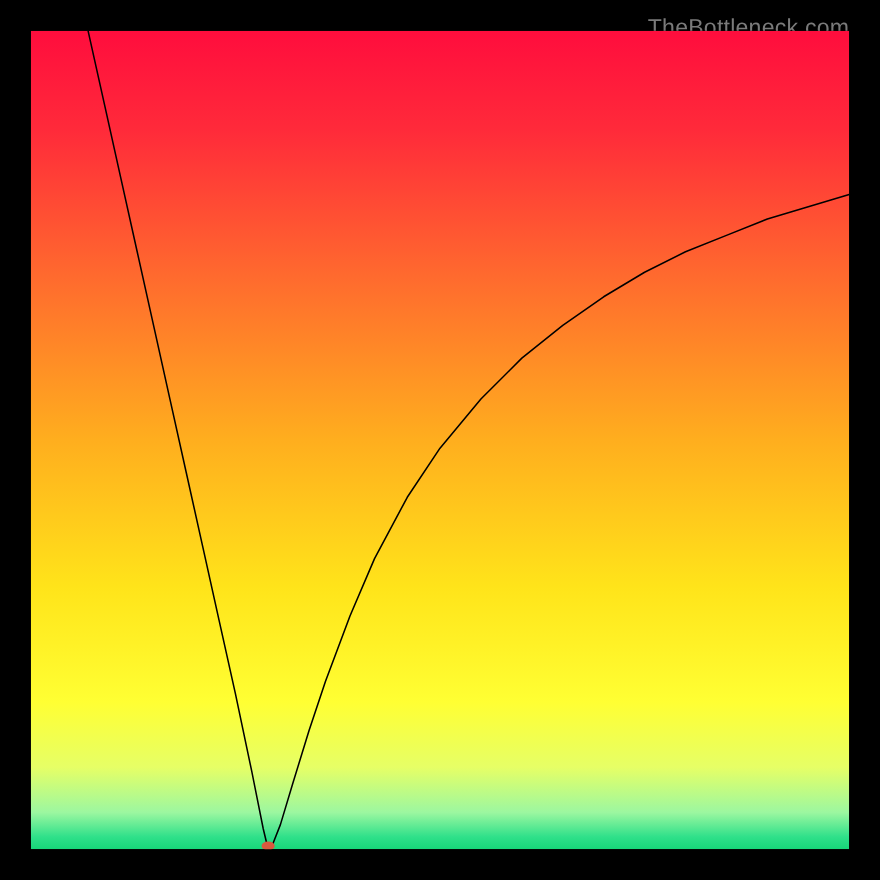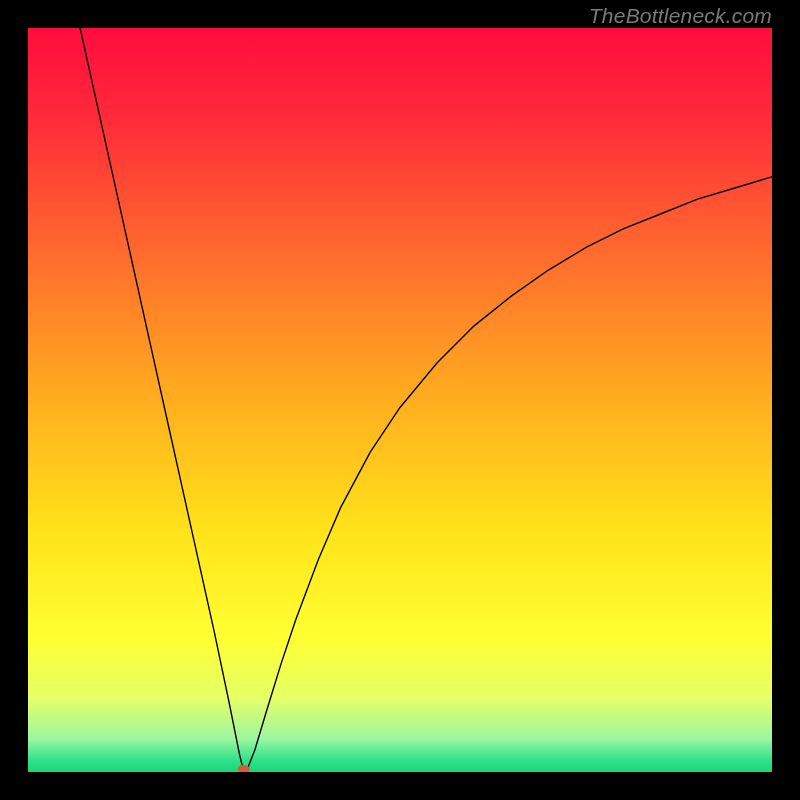--- a/index.html
+++ b/index.html
@@ -21,27 +21,26 @@
   }
   .plot-area {
     position: absolute;
     left: 0;
     top: 0;
     width: 744px;
     height: 744px;
   }
   .watermark {
     position: absolute;
-    top: 4px;
+    top: 14px;
     right: 28px;
     color: #7a7a7a;
     font-size: 21px;
     font-weight: 400;
     letter-spacing: 0.2px;
-    font-style: italic;
   }
   svg { display: block; }
 </style>
 </head>
 <body>
 
 <div class="watermark">TheBottleneck.com</div>
 
 <div class="frame">
   <svg class="plot-area" viewBox="0 0 744 744" width="744" height="744" preserveAspectRatio="none">

